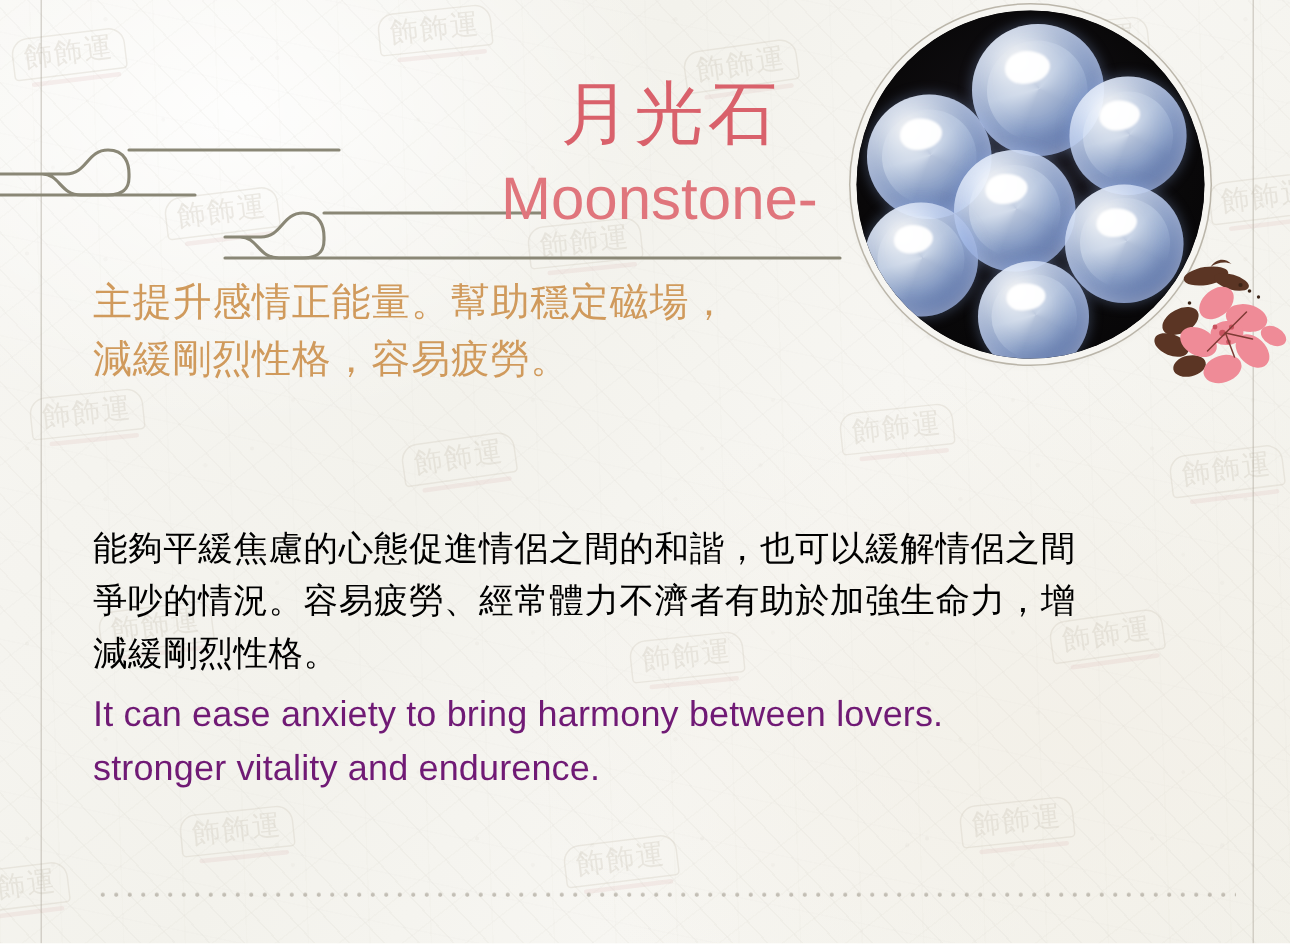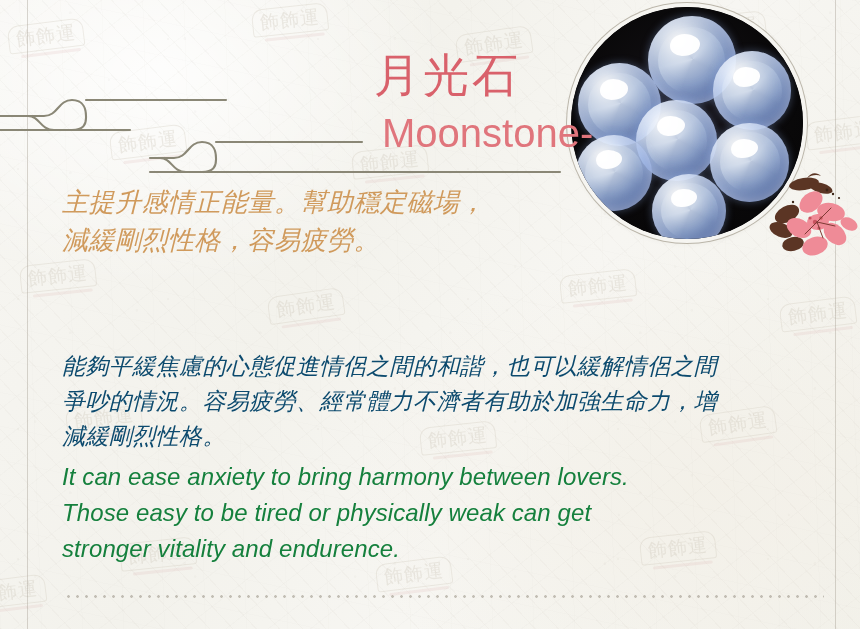--- a/index.html
+++ b/index.html
@@ -203,21 +203,20 @@
     position: absolute;
     left: 334px;
     top: 113px;
     font-size: 40px;
     line-height: 1;
     letter-spacing: 0px;
     color: #e0757c;
     font-family: "Liberation Sans", sans-serif;
     font-weight: 400;
     white-space: nowrap;
-    margin-left: 48px;
   }
 
   .lead-zh {
     position: absolute;
     left: 62px;
     top: 183px;
     width: 700px;
     font-size: 26px;
     line-height: 38px;
     color: #d09a5c;
@@ -236,36 +235,36 @@
     letter-spacing: 0.2px;
   }
 
   .body-zh {
     position: absolute;
     left: 62px;
     top: 349px;
     width: 752px;
     font-size: 23px;
     line-height: 35px;
-    color: #0c4a6e;
+    color: #000000;
     font-family: "DejaVu Sans", sans-serif;
     letter-spacing: 0.4px;
   }
   .body-en {
     position: absolute;
     left: 62px;
     top: 459px;
     width: 760px;
     font-size: 24px;
     line-height: 36px;
-    color: #15803d;
+    color: #701a75;
     font-family: "Liberation Sans", sans-serif;
     letter-spacing: 0.1px;
   }
-  .ln { display: block; white-space: nowrap; font-style: italic; }
+  .ln { display: block; white-space: nowrap; }
 </style>
 </head>
 <body>
 
 <div id="page">
 
   <div class="tex-a"></div>
   <div class="tex-b"></div>
   <div class="tex-c"></div>
 
@@ -370,17 +369,16 @@
 
 
   <div class="body-zh">
     <span class="ln">能夠平緩焦慮的心態促進情侶之間的和諧，也可以緩解情侶之間</span>
     <span class="ln">爭吵的情況。容易疲勞、經常體力不濟者有助於加強生命力，增</span>
     <span class="ln">減緩剛烈性格。</span>
   </div>
 
   <div class="body-en">
     <span class="ln">It can ease anxiety to bring harmony between lovers.</span>
-    <span class="ln">Those easy to be tired or physically weak can get</span>
     <span class="ln">stronger vitality and endurence.</span>
   </div>
 
 </div>
 
 </body></html>

